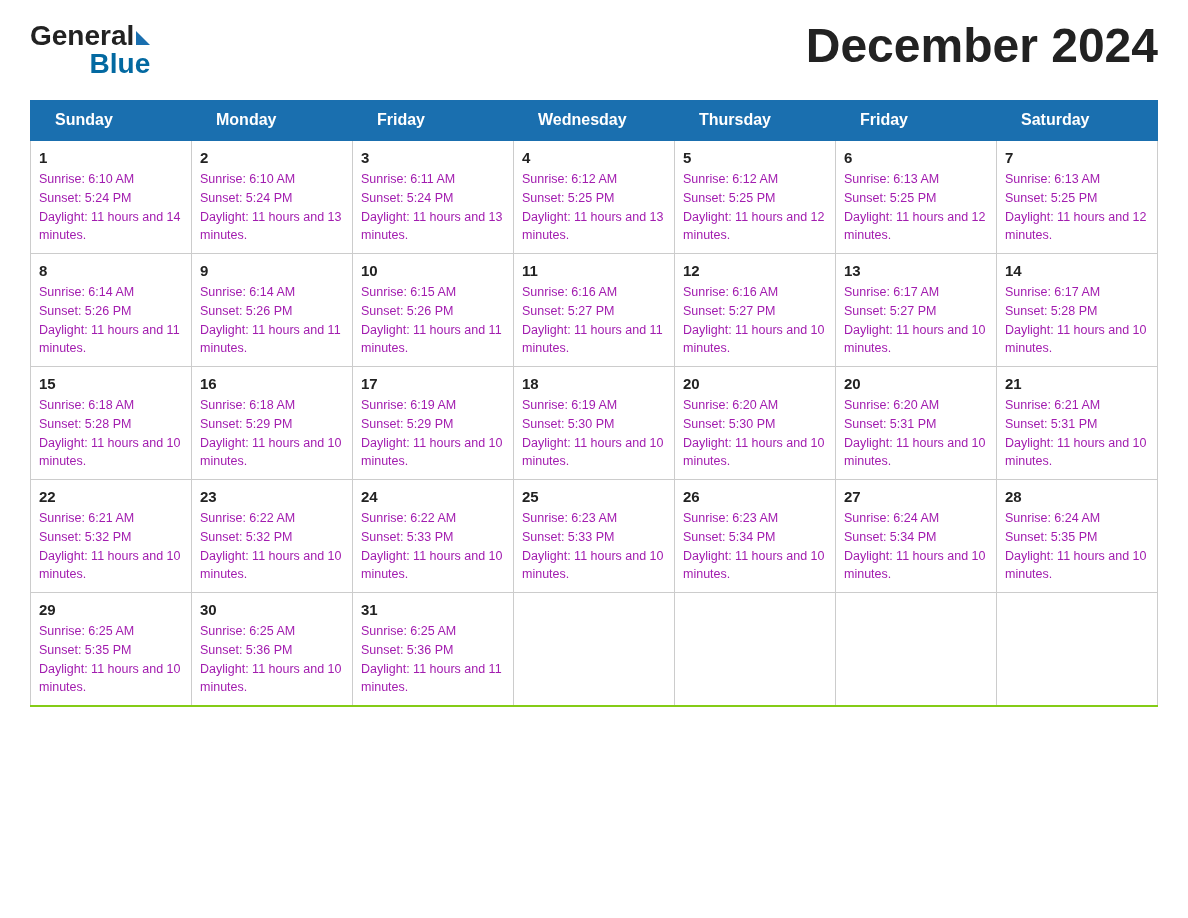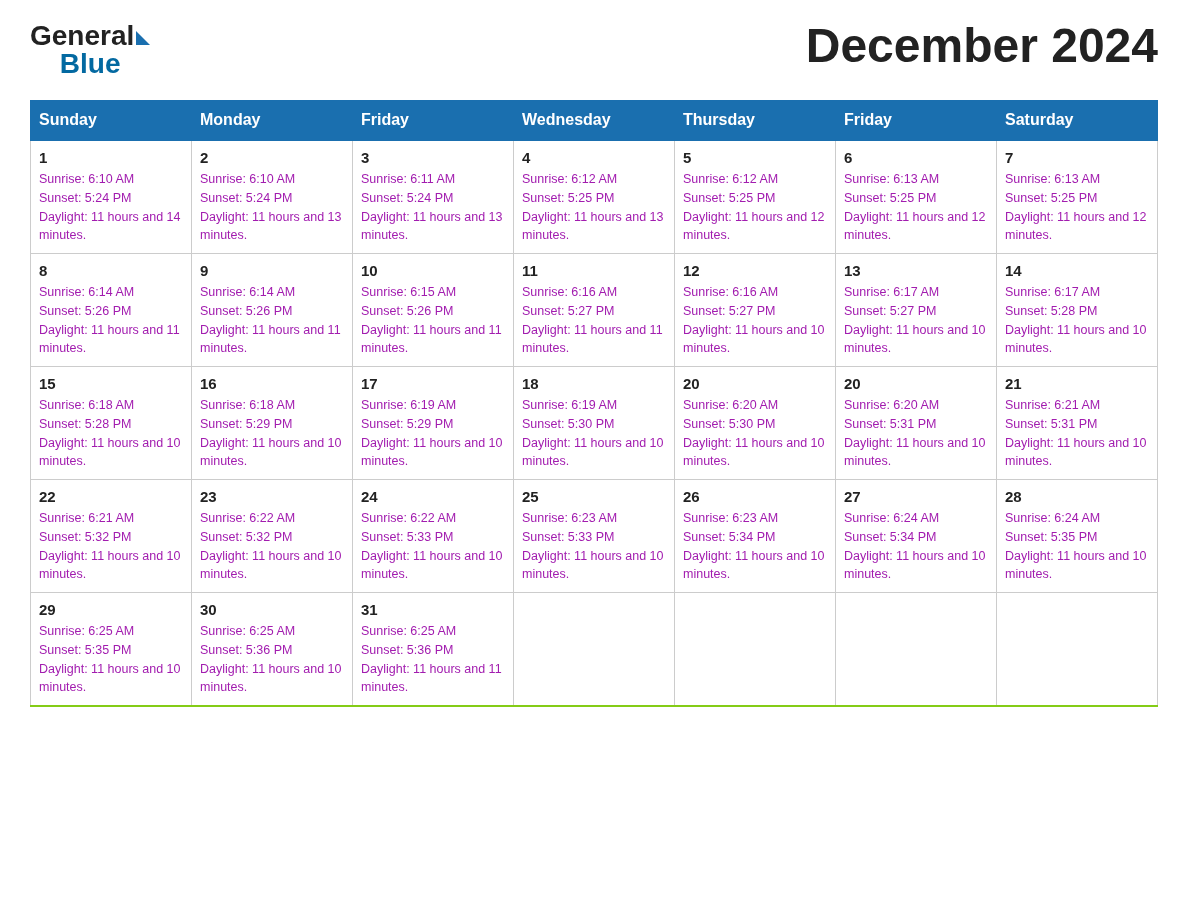--- a/index.html
+++ b/index.html
@@ -12,21 +12,21 @@
     }
     .header-row {
       display: flex;
       justify-content: space-between;
       align-items: flex-start;
       margin-bottom: 20px;
     }
     .logo {
       display: flex;
       flex-direction: column;
-      align-items: center;
+      align-items: flex-end;
     }
     .logo-top {
       display: flex;
       align-items: center;
     }
     .logo-general {
       font-size: 28px;
       font-weight: bold;
       color: #222;
     }
@@ -62,21 +62,21 @@
     .calendar-table {
       width: 100%;
       border-collapse: collapse;
       table-layout: fixed;
     }
     .calendar-table th {
       background-color: #1a6faf;
       color: #fff;
       font-size: 16px;
       font-weight: bold;
-      padding: 10px 8px;
+      padding: 10px 24px;
       text-align: left;
       border: 1px solid #1a6faf;
     }
     .calendar-table td {
       vertical-align: top;
       padding: 8px;
       border: 1px solid #ccc;
       font-size: 13px;
       color: #222;
       height: 110px;

